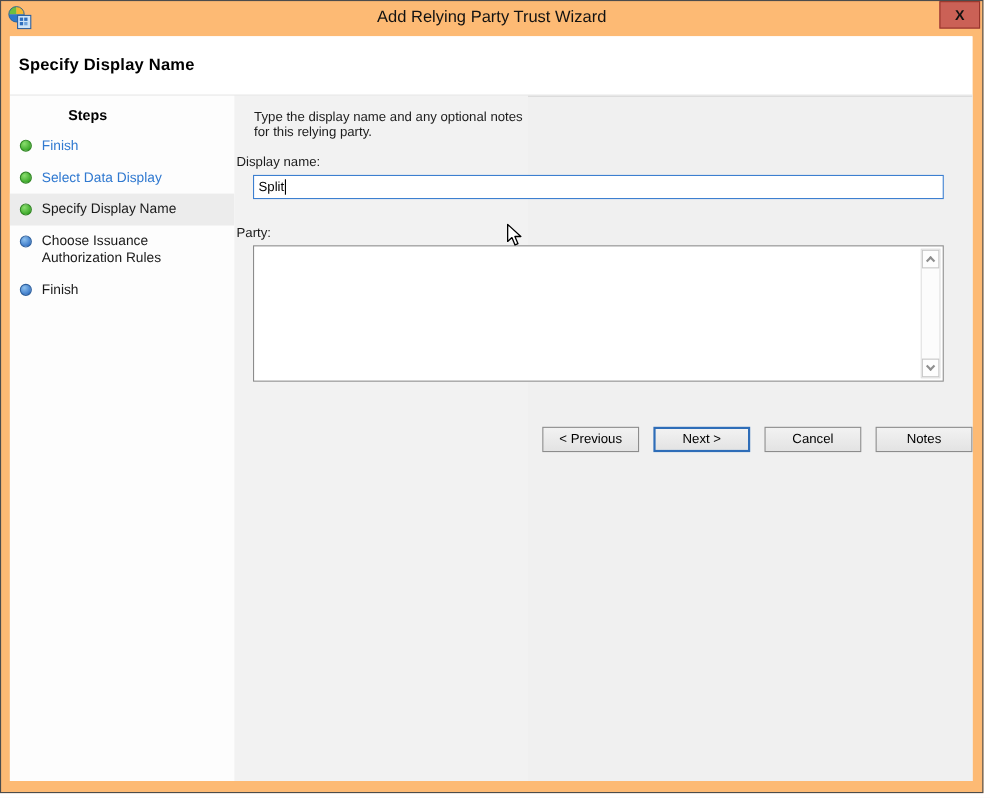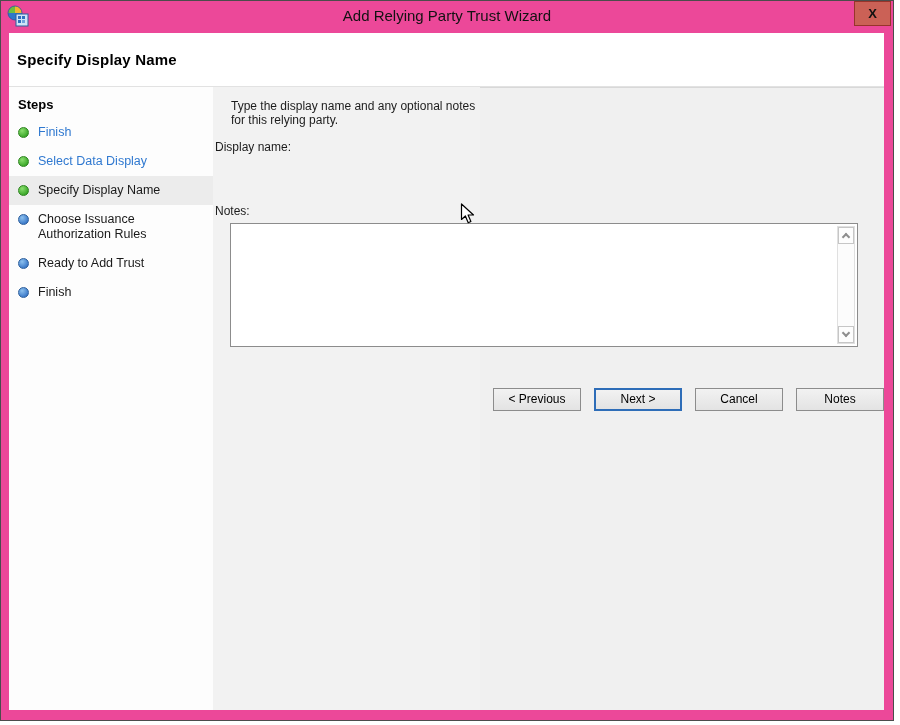--- a/index.html
+++ b/index.html
@@ -1,20 +1,20 @@
 <!DOCTYPE html>
 <html><head>
 <meta charset="utf-8">
 <style>
   * { margin:0; padding:0; box-sizing:border-box; }
   html,body { width:900px; height:725px; background:#ffffff; font-family:"Liberation Sans", sans-serif; overflow:hidden; }
 
   .window {
     position:absolute; left:0; top:2; width:894; height:721px; width:894px;
-    background:#ec4899; border:1px solid #4c4c4c;
+    background:#fdba74; border:1px solid #4c4c4c;
   }
 
   
   .titlebar { position:relative; height:32px; }
   .app-icon { position:absolute; left:6px; top:4px; width:22px; height:22px; }
   .title-text {
     position:absolute; left:0; right:0; top:6px; text-align:center;
     font-size:15px; color:#121212;
   }
   .close-btn {
@@ -32,21 +32,21 @@
   .page-header {
     height:54px; background:#ffffff; border-bottom:1px solid #e2e2e2;
     display:flex; align-items:center; padding-left:8px; flex:0 0 auto;
   }
   .page-header h1 { font-size:15px; font-weight:bold; color:#000; letter-spacing:.2px; }
 
   .body-row { flex:1; display:flex; min-height:0; }
 
   
   .sidebar { width:204px; background:#fdfdfd; padding-top:8px; flex:0 0 auto; }
-  .steps-title { font-size:13px; font-weight:bold; color:#000; padding:2px 0 6px 9px; }
+  .steps-title { font-size:13px; font-weight:bold; color:#000; padding:2px 0 6px 9px;margin-left:44px; }
   .step { display:flex; align-items:flex-start; padding:7px 6px 7px 9px; font-size:12.5px; line-height:15px; }
   .step .dot { flex:0 0 auto; width:11px; height:11px; border-radius:50%; margin:2px 9px 0 0; }
   .dot-done  { background:radial-gradient(circle at 35% 30%, #8ade6e, #3aa728 75%); border:1px solid #2e8420; }
   .dot-todo  { background:radial-gradient(circle at 35% 30%, #8cc0ee, #3a78c8 75%); border:1px solid #2d5f9c; }
   .step-link { color:#3079d0; }
   .step-plain { color:#1a1a1a; }
   .step.current { background:#ececec; color:#1a1a1a; }
 
   
   .content { flex:1; background:#f2f2f2; display:flex; flex-direction:row; min-width:0; }
@@ -138,35 +138,35 @@
         <div class="step current">
           <span class="dot dot-done"></span>
           <span class="step-plain">Specify Display Name</span>
         </div>
         <div class="step">
           <span class="dot dot-todo"></span>
           <span class="step-plain">Choose Issuance Authorization Rules</span>
         </div>
         <div class="step">
           <span class="dot dot-todo"></span>
-          <span class="step-plain">Ready to Add Trust</span>
-        </div>
-        <div class="step">
-          <span class="dot dot-todo"></span>
           <span class="step-plain">Finish</span>
         </div>
       </div>
 
       <div class="content">
         <div class="main">
           <div class="instruction">Type the display name and any optional notes for this relying party.</div>
 
           <div class="field-label lbl-display">Display name:</div>
+          <div class="textbox">
+            <span>Split</span>
+            <span class="caret"></span>
+          </div>
 
-          <div class="field-label lbl-notes">Notes:</div>
+          <div class="field-label lbl-notes">Party:</div>
           <div class="notesbox">
             <span></span>
             <div class="vscroll">
               <div class="scroll-btn scroll-up">
                   <span class="chev"></span>
                 </div>
               <div class="scroll-btn scroll-down">
                   <span class="chev"></span>
                 </div>
             </div>

